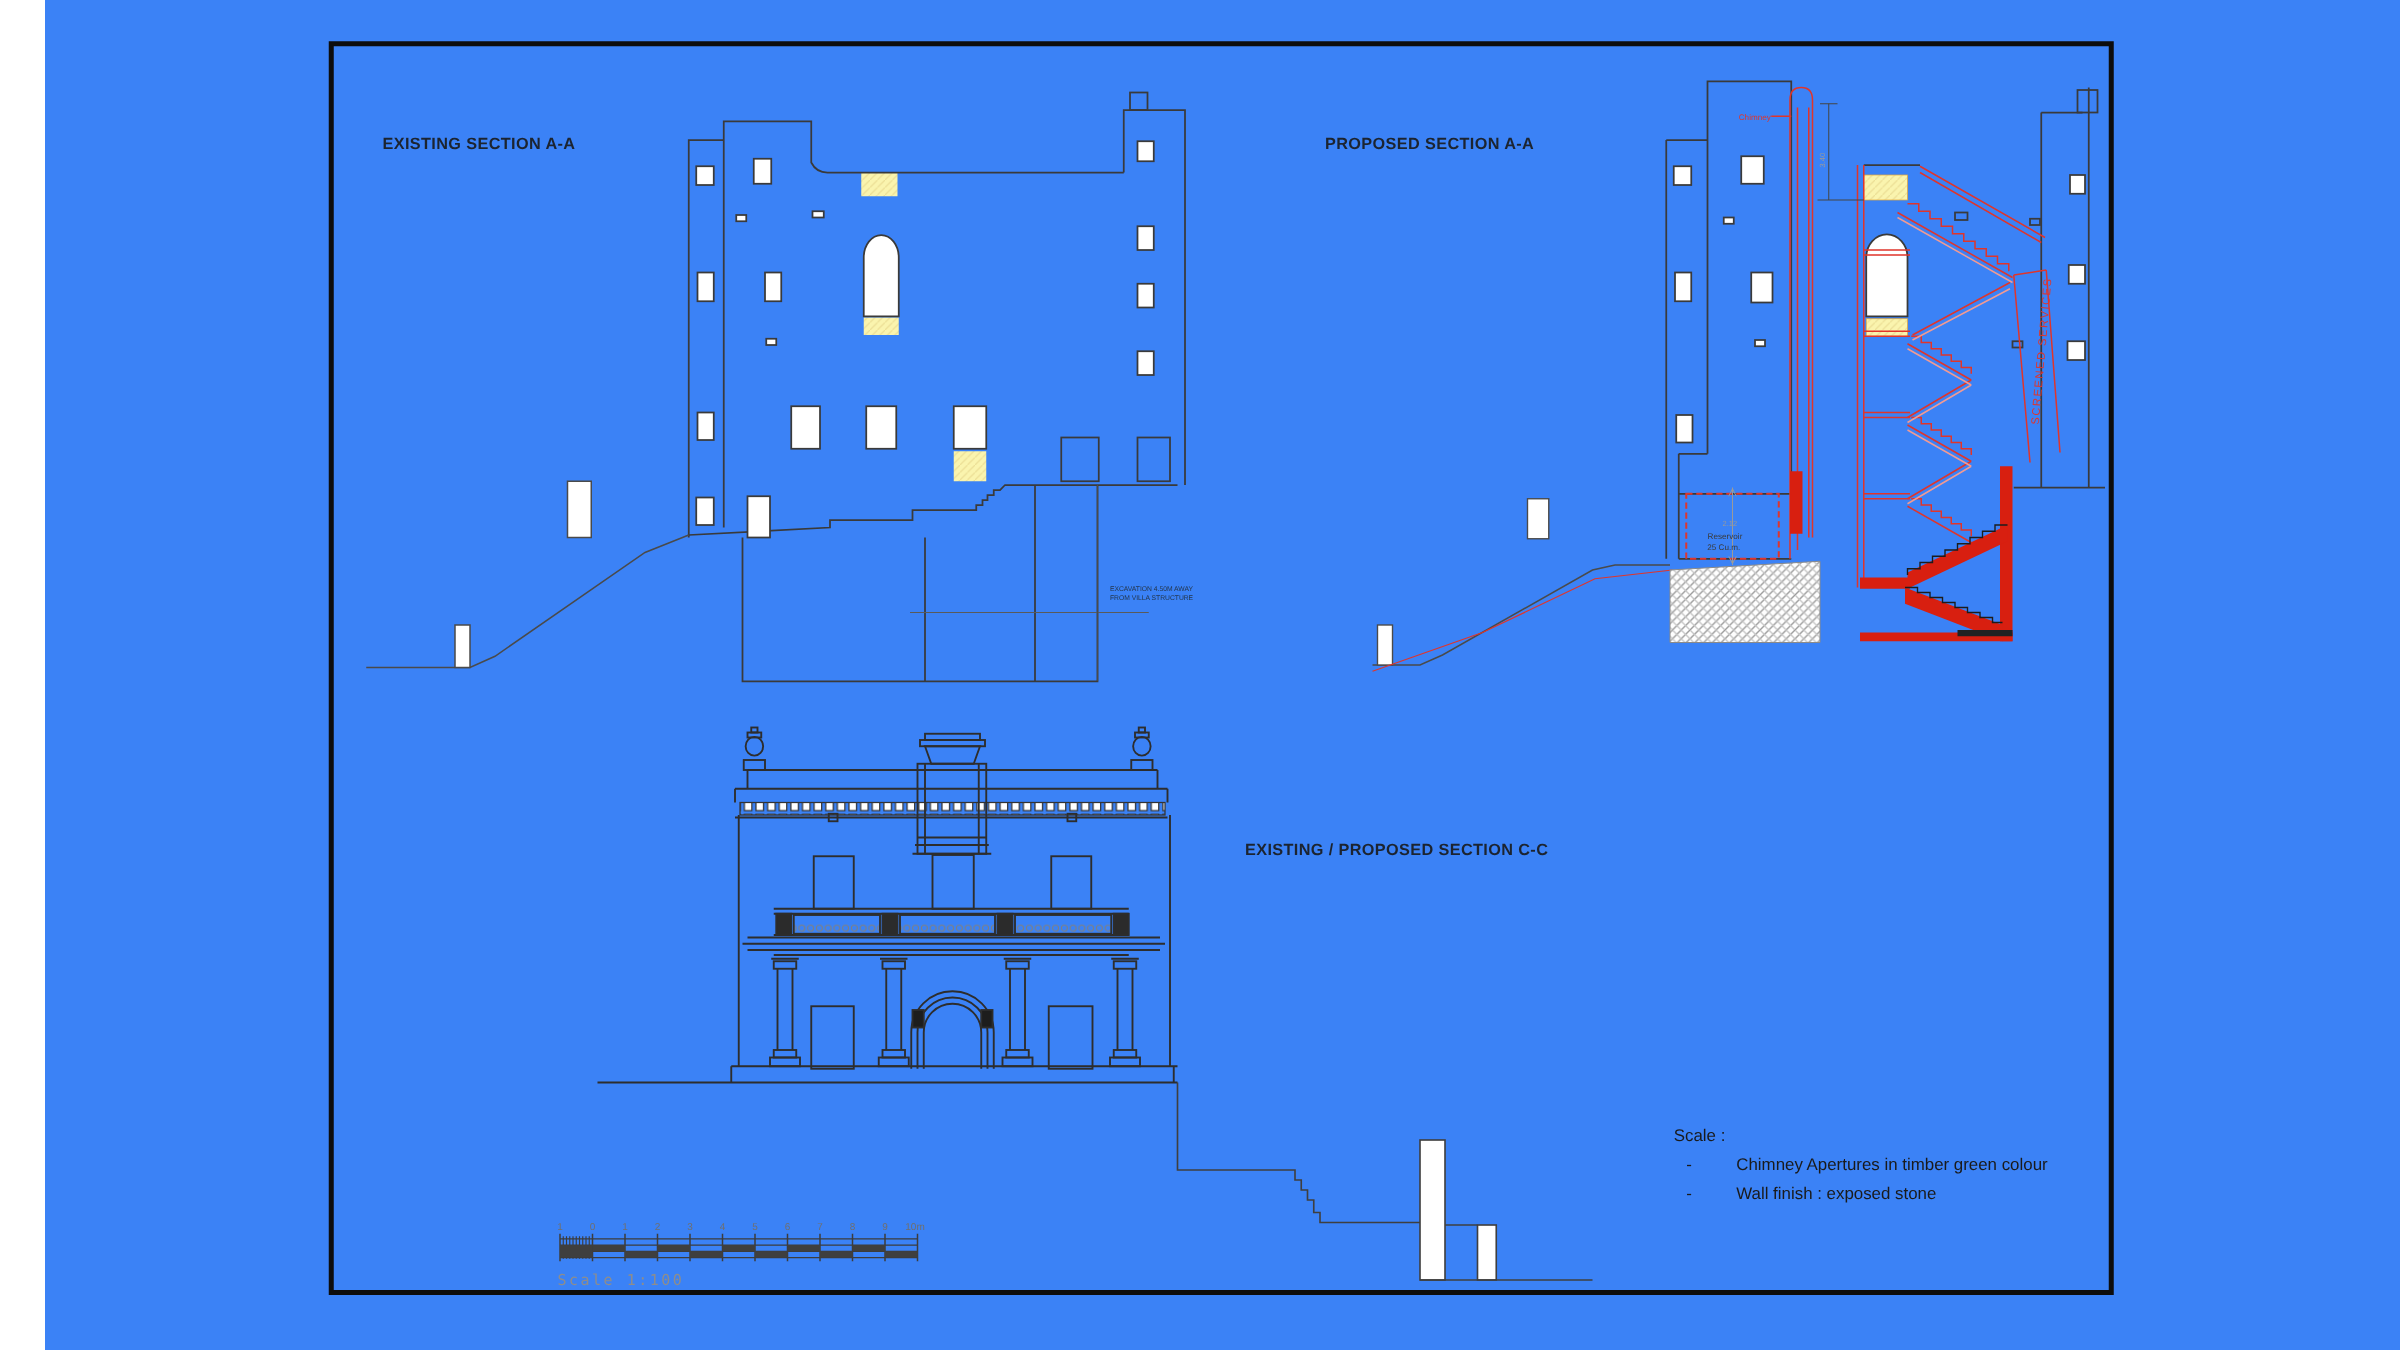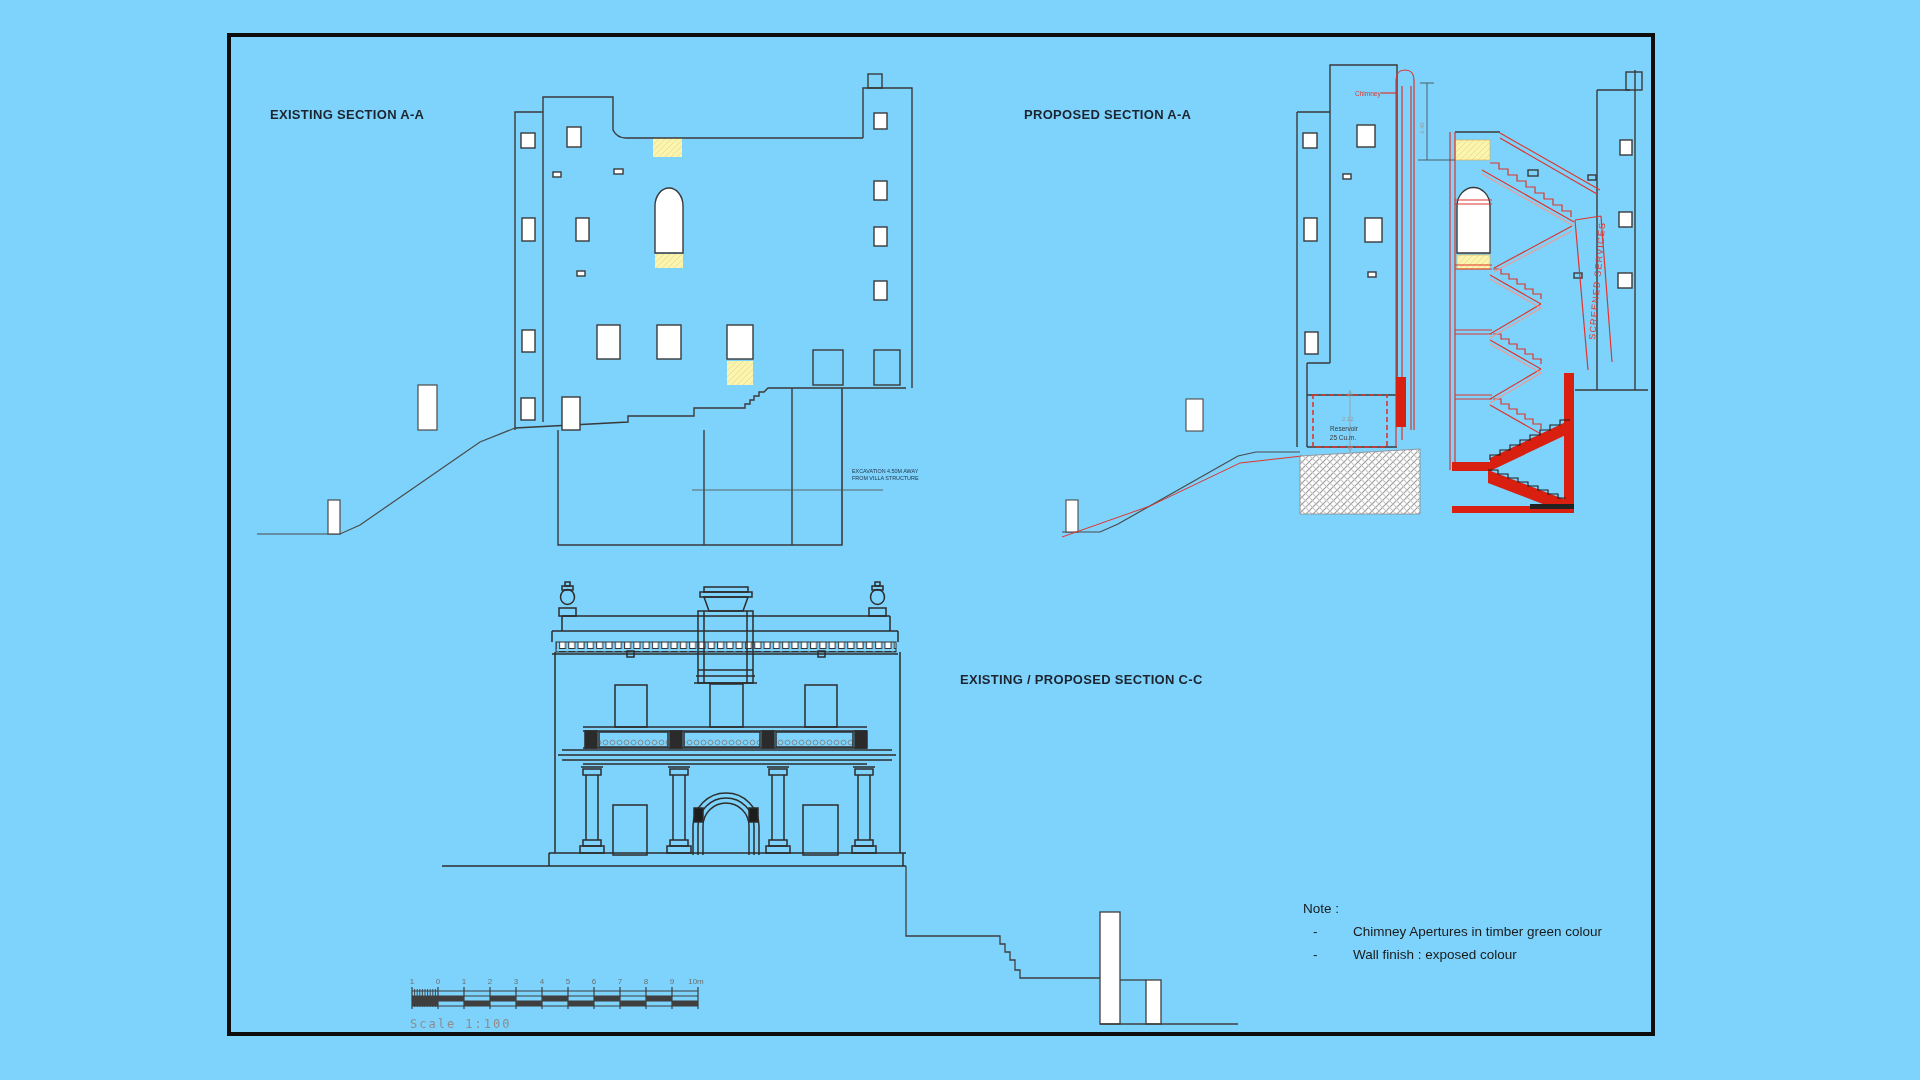--- a/index.html
+++ b/index.html
@@ -1,18 +1,18 @@
 <!DOCTYPE html>
 <html><head>
 <meta charset="utf-8">
 <style>
   html,body{margin:0;padding:0;background:#ffffff;}
   body{width:1920px;height:1080px;position:relative;overflow:hidden;
        font-family:"Liberation Sans",sans-serif;}
-  .canvas{position:absolute;inset:0;background:#7dd3fc;}
+  .canvas{position:absolute;inset:0;background:#3b82f6;margin-left:36px;}
   .sheet-border{position:absolute;left:227px;top:33px;width:1428px;height:1003px;
        border:4px solid #0d0d0d;box-sizing:border-box;}
   svg{position:absolute;overflow:visible;}
   svg text{font-family:"Liberation Sans",sans-serif;}
   .title-text{font-size:13px;font-weight:bold;fill:#1c2430;letter-spacing:.3px;}
   .tiny-note{font-size:5.4px;fill:#23364d;}
   .dim-gray{fill:#9a9a9a;font-size:6px;}
   .res-text{fill:#3a3a3a;font-size:6.5px;}
   .red-label{fill:#e0352b;font-size:6.5px;}
   .services-text{fill:#e0352b;font-size:9px;letter-spacing:1.2px;}
@@ -330,23 +330,23 @@
       <text class="scale-label" x="594" y="984" text-anchor="middle">6</text>
       <text class="scale-label" x="620" y="984" text-anchor="middle">7</text>
       <text class="scale-label" x="646" y="984" text-anchor="middle">8</text>
       <text class="scale-label" x="672" y="984" text-anchor="middle">9</text>
       <text class="scale-label" x="696" y="984" text-anchor="middle">10m</text>
     </g>
     <text class="scale-caption" x="410" y="1028">Scale 1:100</text>
   </svg>
 
   <div class="note">
-    <div class="note-heading">Note :</div>
+    <div class="note-heading">Scale :</div>
     <div class="note-row">
       <span class="note-dash">-</span>
       <span>Chimney Apertures in timber green colour</span>
     </div>
     <div class="note-row">
       <span class="note-dash">-</span>
-      <span>Wall finish : exposed colour</span>
+      <span>Wall finish : exposed stone</span>
     </div>
   </div>
 </div>
 
 </body></html>

